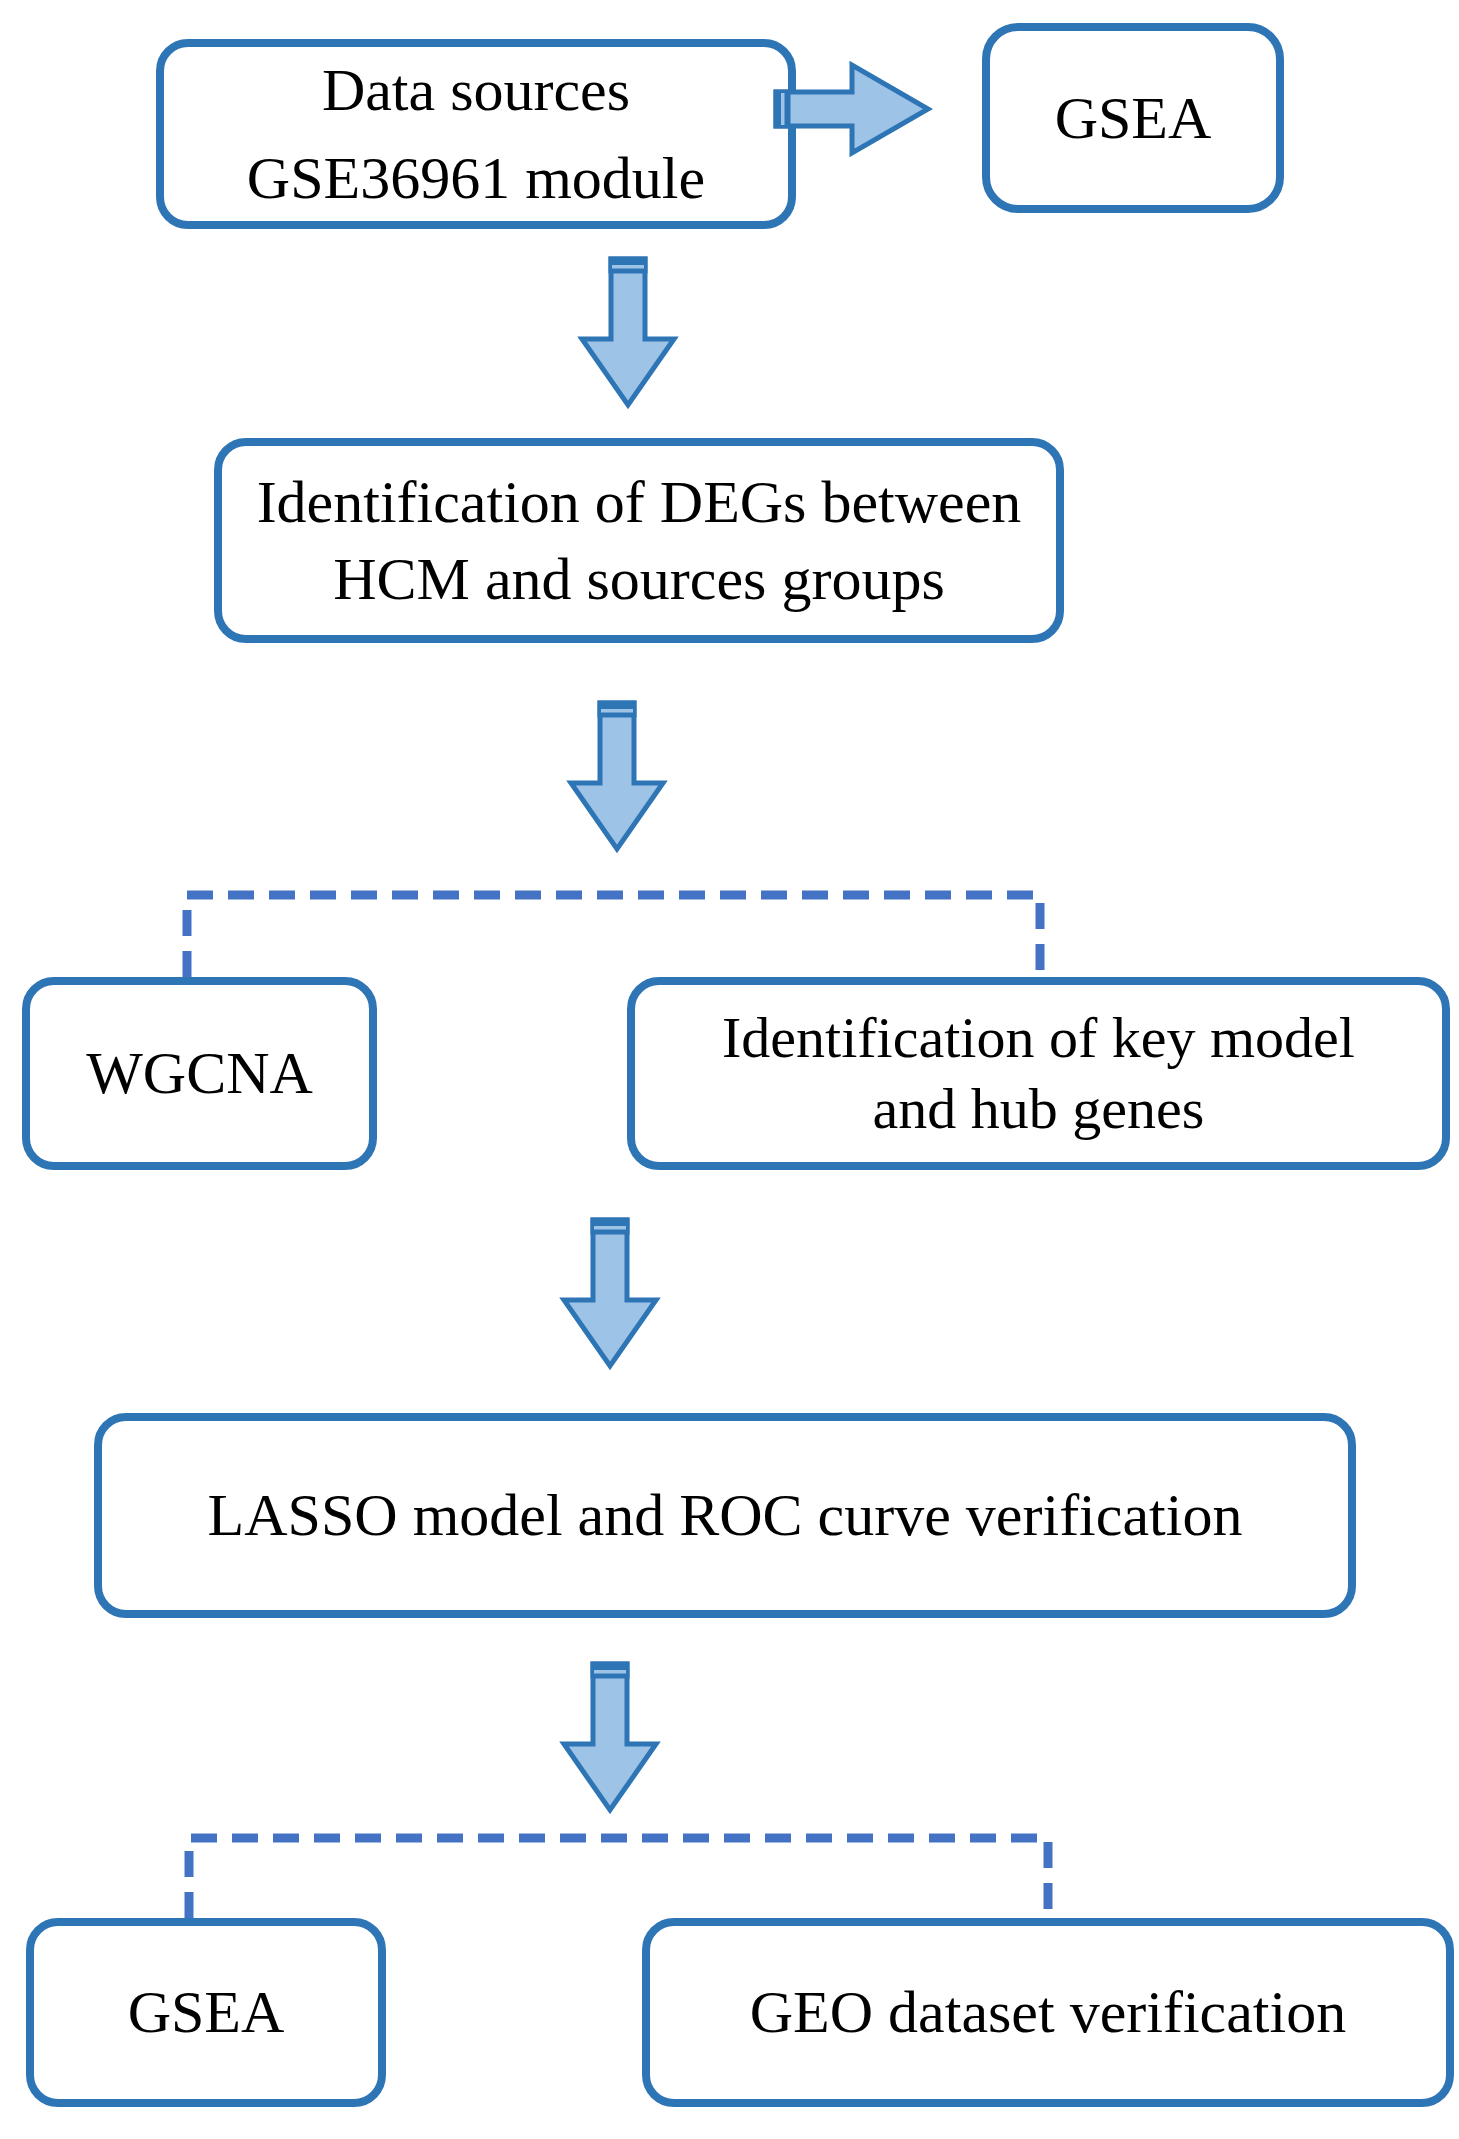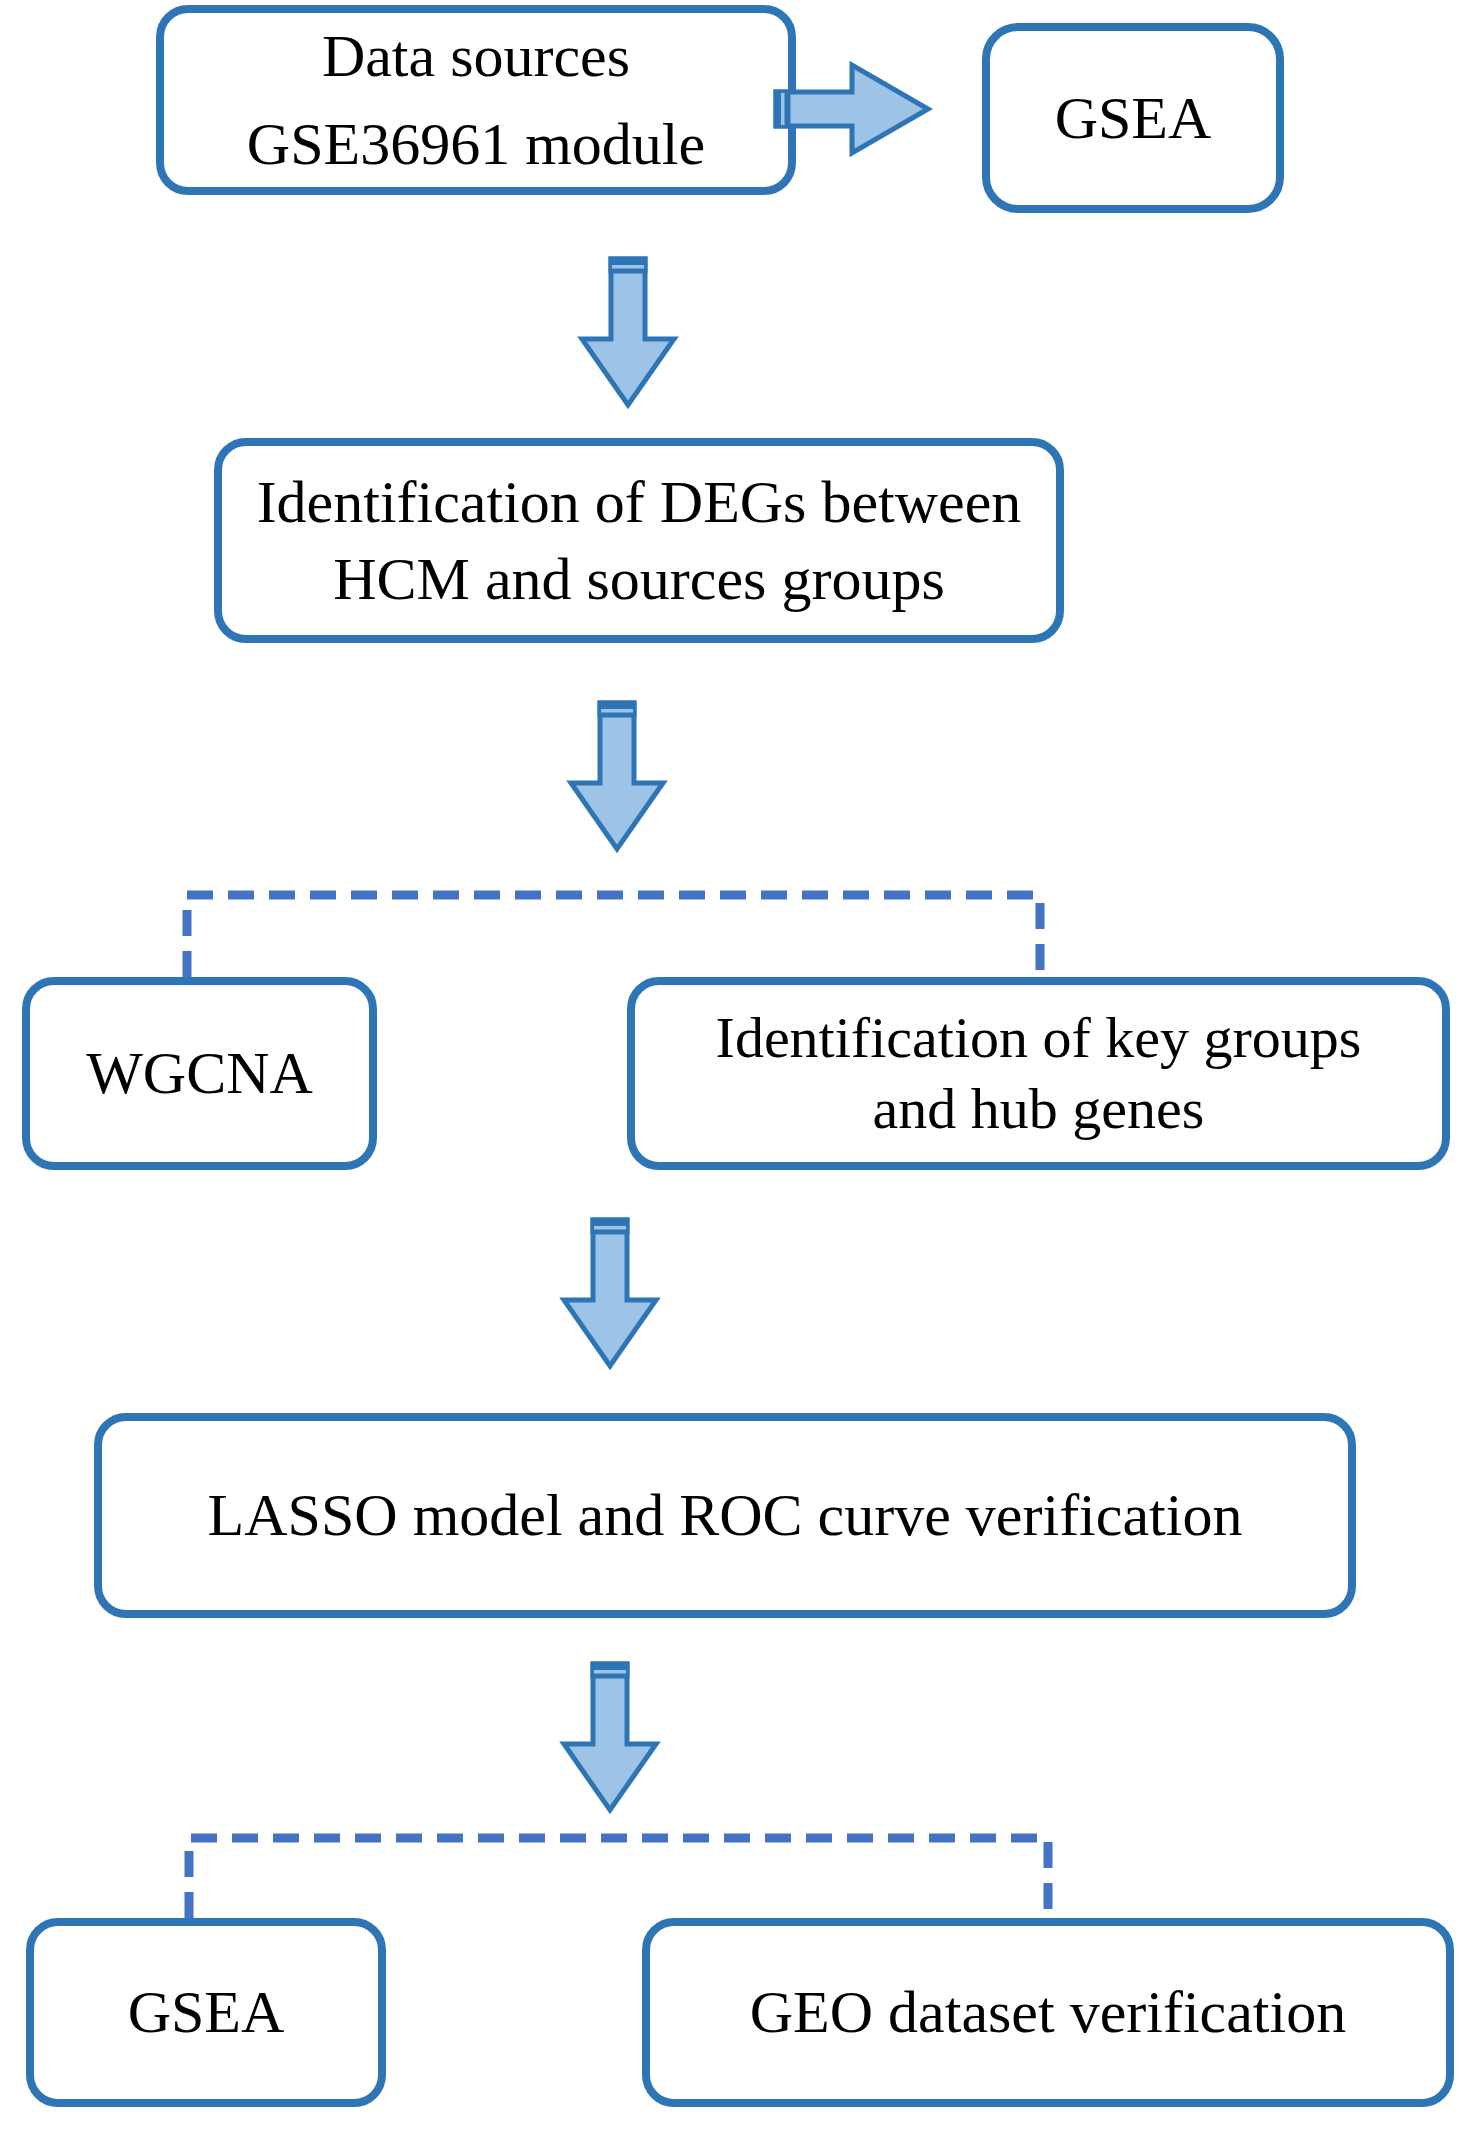--- a/index.html
+++ b/index.html
@@ -46,21 +46,21 @@
     font-size:60px;
     line-height:1.1;
     white-space:nowrap;
   }
 </style>
 </head>
 <body>
 
 <div class="canvas">
 
-  <div class="node" style="left:156px;top:5px;width:640px;height:190px;gap:11px;">
+  <div class="node" style="left:156px;top:39px;width:640px;height:190px;gap:11px;">
     <span>Data sources</span>
     <span>GSE36961 module</span>
   </div>
 
   <svg class="arrow-svg" style="left:770px;top:59px;" width="165" height="100" viewBox="0 0 165 100">
     <polygon class="arrow-shape" points="6,33 82,33 82,6 158,50 82,94 82,67 6,67"></polygon>
     <rect class="arrow-cap" x="3.5" y="30.5" width="17" height="39"></rect>
     <rect class="arrow-cap-line" x="11" y="34" width="3.5" height="32"></rect>
   </svg>
 
@@ -88,21 +88,21 @@
   <svg class="connector-layer" viewBox="0 0 1459 2139">
     <path class="dashed-path" d="M187,977 L187,895 L1040,895 L1040,977"></path>
     <path class="dashed-path" d="M189,1918 L189,1838 L1048,1838 L1048,1918"></path>
   </svg>
 
   <div class="node" style="left:22px;top:977px;width:355px;height:193px;justify-content:center;">
     <span>WGCNA</span>
   </div>
 
   <div class="node" style="left:627px;top:977px;width:823px;height:193px;font-size:58px;line-height:1.22;">
-    <span>Identification of key groups</span>
+    <span>Identification of key model</span>
     <span>and hub genes</span>
   </div>
 
   <svg class="arrow-svg" style="left:560px;top:1214px;" width="100" height="156" viewBox="0 0 100 156">
     <polygon class="arrow-shape" points="33,6 67,6 67,86 96,86 50,152 4,86 33,86"></polygon>
     <rect class="arrow-cap" x="30.5" y="3.5" width="39" height="17"></rect>
     <rect class="arrow-cap-line" x="34" y="12" width="32" height="3.5"></rect>
   </svg>
 
   <div class="node" style="left:94px;top:1413px;width:1262px;height:205px;">

